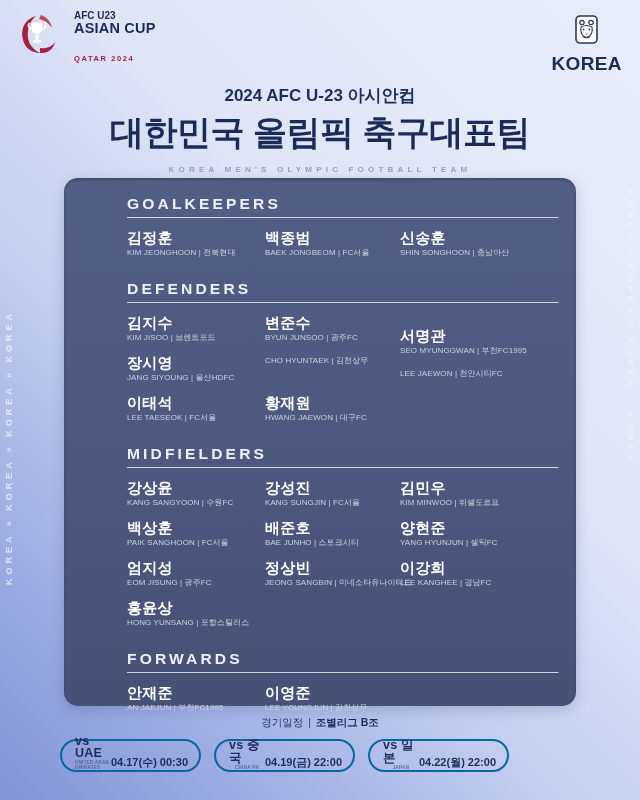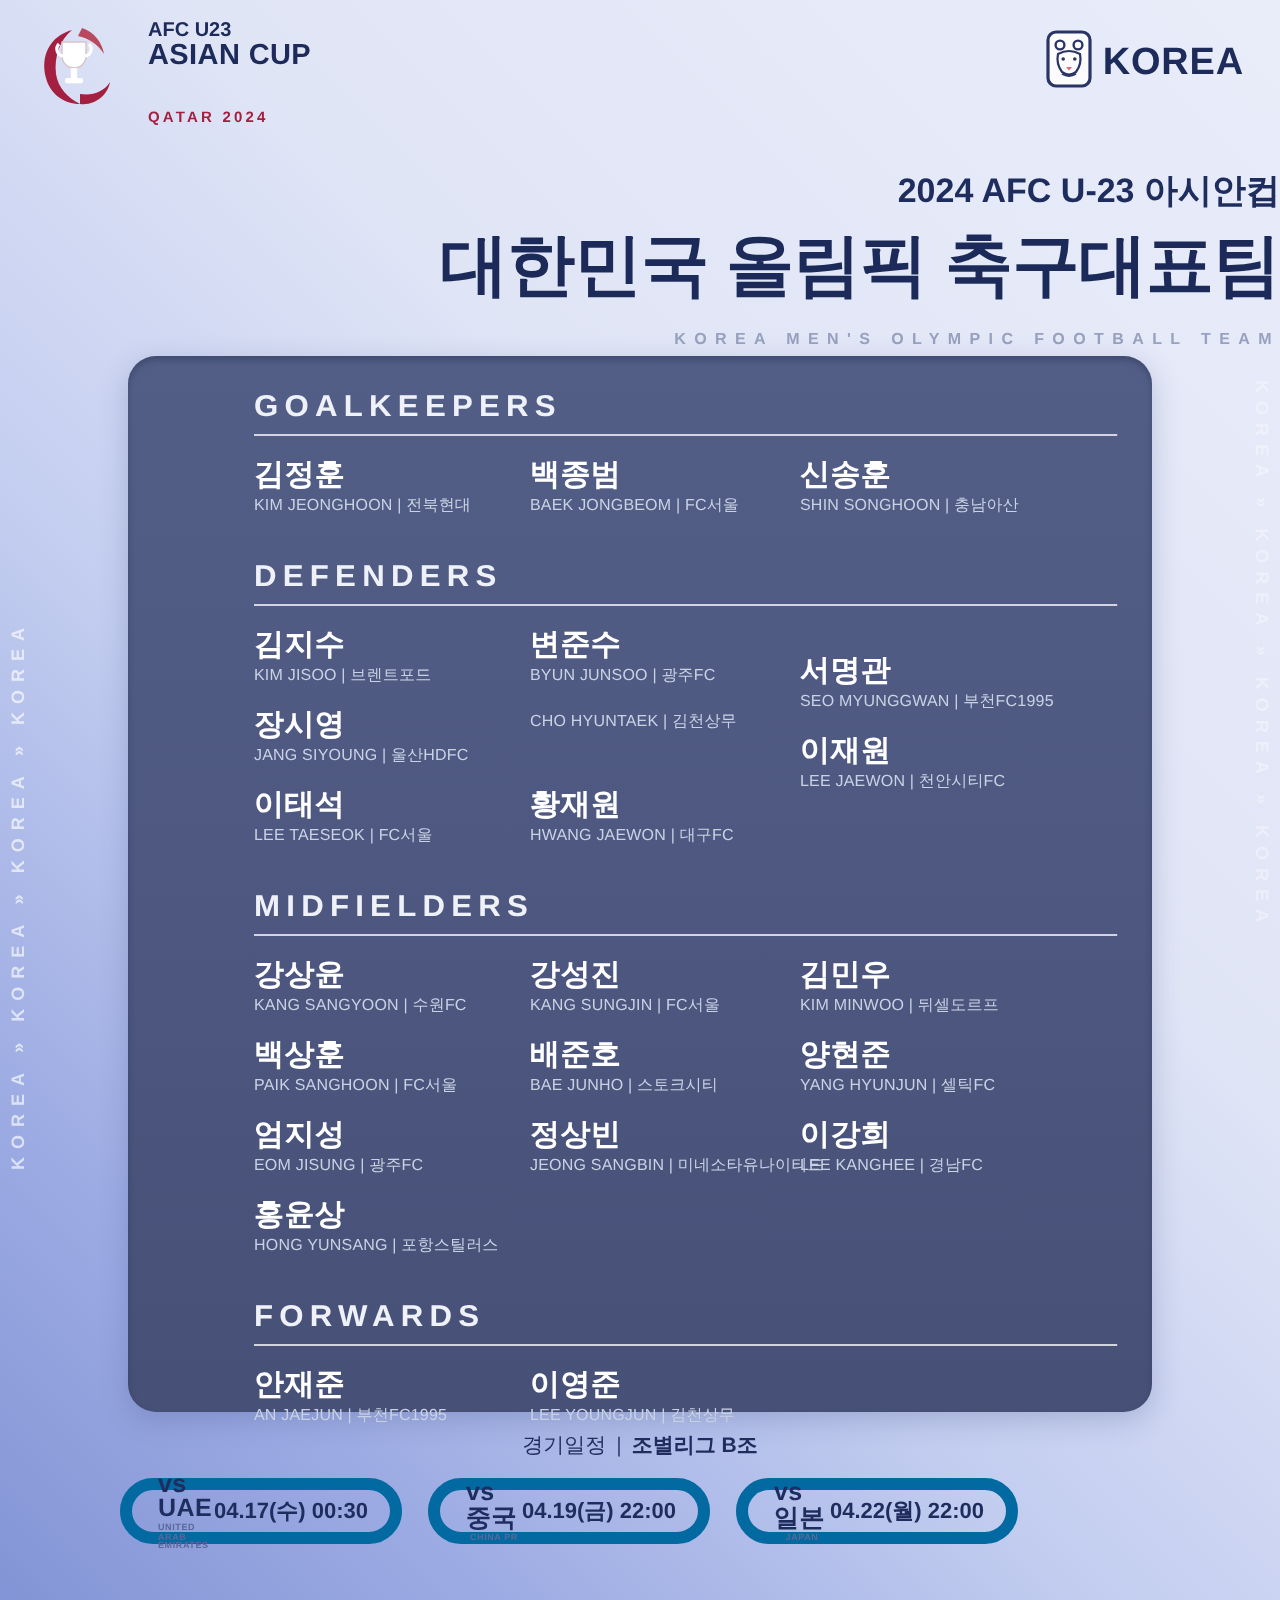--- a/index.html
+++ b/index.html
@@ -31,25 +31,25 @@
     color: rgba(255,255,255,0.38);
   }
 
   
   .afc-logo { position: absolute; left: 16px; top: 11px; display: flex; align-items: center; gap: 16px; }
   .afc-logo-text { display: flex; flex-direction: column; line-height: 1.02; }
   .afc-line1 { font-size: 10px; font-weight: 800; color: #1d2b5a; }
   .afc-line2 { font-size: 14.5px; font-weight: 700; color: #1d2b5a; letter-spacing: 0.2px; }
   .afc-line3 { font-size: 7.5px; font-weight: 800; color: #a32040; letter-spacing: 1.6px; margin-top: 19px; }
 
-  .kfa-logo { position: absolute; right: 18px; top: 15px; display: flex; align-items: center; gap: 5px; }
+  .kfa-logo { position: absolute; right: 18px; top: 15px; display: flex; align-items: center; gap: 5px; flex-direction: column; }
   .kfa-label { font-size: 19px; font-weight: 900; color: #1d2b5a; letter-spacing: 0.4px; }
 
   
-  .title-block { position: absolute; top: 84px; left: 0; width: 640px; text-align: right; }
+  .title-block { position: absolute; top: 84px; left: 0; width: 640px; text-align: center; }
   .title-sub { font-size: 17px; font-weight: 800; color: #1e2d5e; }
   .title-main { font-size: 34px; font-weight: 900; color: #1b2a58; margin-top: 3px; letter-spacing: -0.5px; }
   .title-en { font-size: 8px; font-weight: 700; color: #98a1bf; letter-spacing: 4.2px; margin-top: 9px; }
 
   
   .panel {
     position: absolute;
     left: 64px; top: 178px;
     width: 512px; height: 528px;
     border-radius: 14px;
@@ -81,23 +81,23 @@
     position: absolute; top: 716px; left: 0; width: 640px;
     text-align: center; font-size: 10.5px; color: #1e2d5e;
   }
   .schedule-label .lbl { font-weight: 500; }
   .schedule-label .sep { margin: 0 5px; font-weight: 500; color: #34437a; }
   .schedule-label .grp { font-weight: 800; }
 
   .pills { position: absolute; top: 739px; left: 60px; display: flex; gap: 13px; }
   .pill {
     width: 141px; height: 33px;
-    border: 6px solid #0369a1;
+    border: 2px solid #0369a1;
     border-radius: 17px;
-    display: flex; align-items: center; justify-content: space-between;
+    display: flex; align-items: flex-end; justify-content: space-between;
     padding: 0 11px 0 13px;
     color: #1e2d5e;
   }
   .pill-left { display: flex; flex-direction: column; align-items: center; line-height: 1; }
   .pill-vs { font-size: 12.5px; font-weight: 800; letter-spacing: 0.2px; }
   .pill-sub { font-size: 4.5px; font-weight: 600; color: #5a6899; margin-top: 1.5px; letter-spacing: 0.3px; }
   .pill-date { font-size: 11px; font-weight: 800; white-space: nowrap; }
 </style>
 </head>
 <body>
@@ -181,21 +181,20 @@
             <div class="player-meta">SEO MYUNGGWAN | 부천FC1995</div>
           </div>
           <div class="player">
             <div class="player-name">장시영</div>
             <div class="player-meta">JANG SIYOUNG | 울산HDFC</div>
           </div>
           <div class="player">
             <div class="player-meta">CHO HYUNTAEK | 김천상무</div>
           </div>
           <div class="player offset">
-            <div class="player-name">이재원</div>
             <div class="player-meta">LEE JAEWON | 천안시티FC</div>
           </div>
           <div class="player">
             <div class="player-name">이태석</div>
             <div class="player-meta">LEE TAESEOK | FC서울</div>
           </div>
           <div class="player">
             <div class="player-name">황재원</div>
             <div class="player-meta">HWANG JAEWON | 대구FC</div>
           </div>

